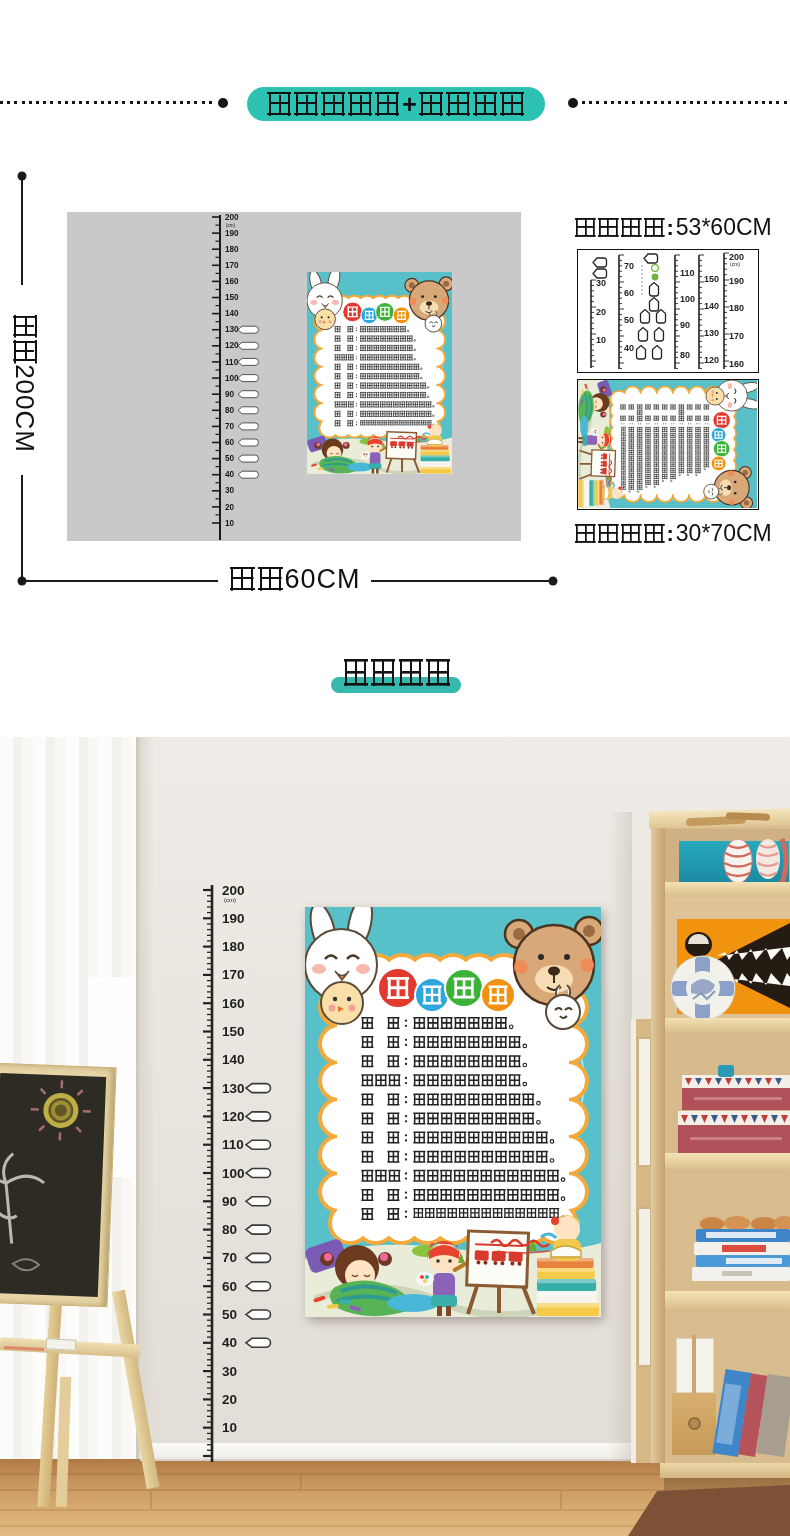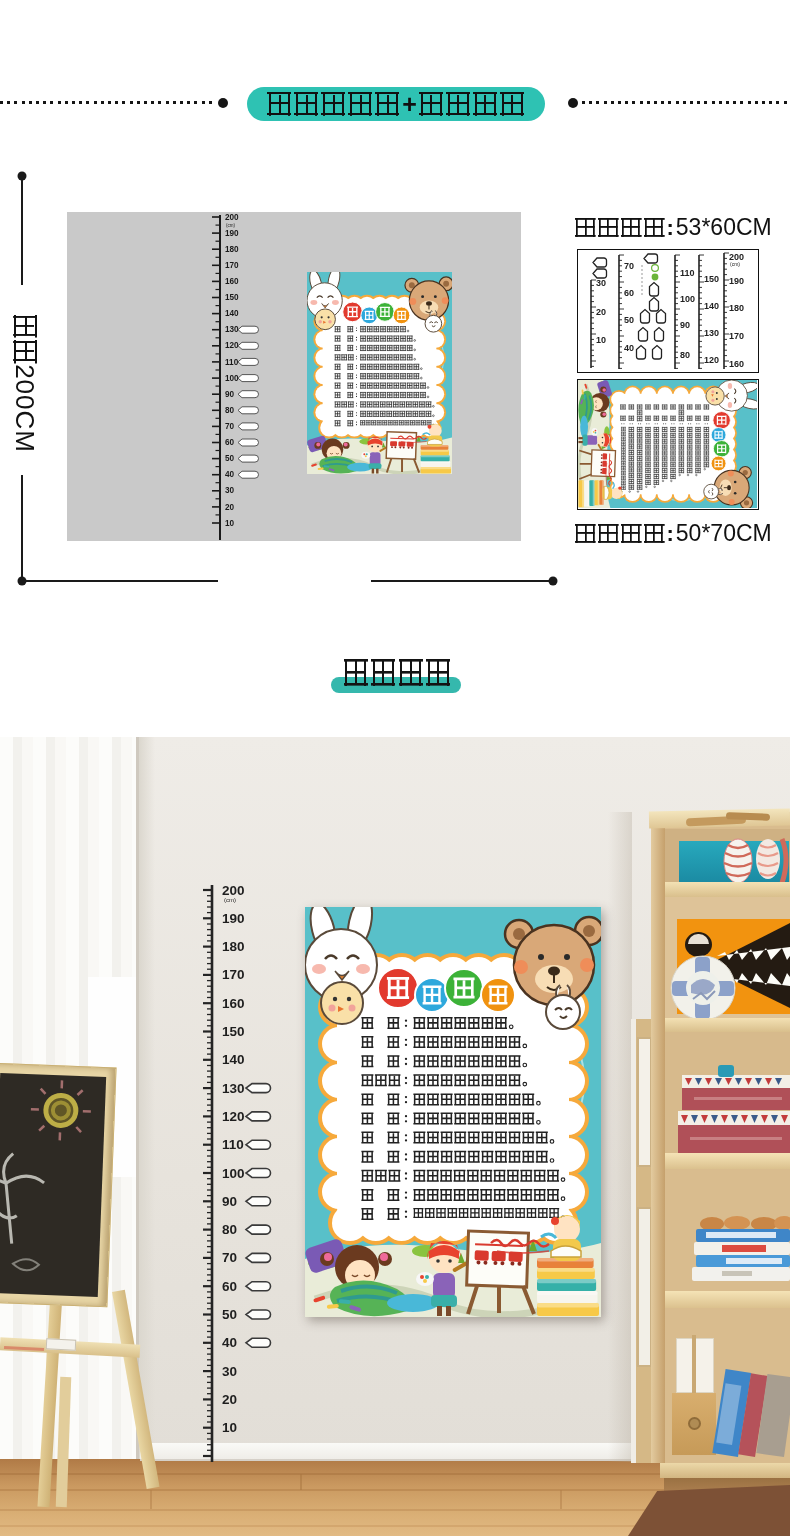--- a/index.html
+++ b/index.html
@@ -375,20 +375,25 @@
       <circle cx="22" cy="421" r="4.5" fill="#1a1a1a"></circle>
       <path d="M22 421 H218" stroke="#1a1a1a" stroke-width="2"></path>
       <path d="M371 421 H553" stroke="#1a1a1a" stroke-width="2"></path>
       <circle cx="553" cy="421" r="4.5" fill="#1a1a1a"></circle>
     </svg>
     <div class="abs" style="left:-45px;top:368px;width:140px;height:30px;transform:rotate(90deg);display:flex;align-items:center;justify-content:center;font-size:26px;color:#111">
       <i class="hz"></i>
       <i class="hz"></i>
       <span style="letter-spacing:1px">200CM</span>
     </div>
+    <div class="abs" style="left:218px;top:563px;width:153px;height:32px;display:flex;align-items:center;justify-content:center;font-size:27px;color:#111">
+      <i class="hz"></i>
+      <i class="hz"></i>
+      <span style="letter-spacing:1px">60CM</span>
+    </div>
     <div class="abs" style="left:67px;top:212px;width:454px;height:329px;background:#c9c9c9"></div>
     <svg class="abs" style="left:200px;top:210px" width="70" height="335" viewBox="0 0 70 335">
       <path d="M20 5 V330" stroke="#1a1a1a" stroke-width="2"></path>
       <path d="M12 7.0 H20" stroke="#1a1a1a" stroke-width="1.6"></path>
       <text x="25" y="9.6" font-size="8.2" font-weight="bold" fill="#1a1a1a">200</text>
       <path d="M15.5 15.1 H20" stroke="#1a1a1a" stroke-width="1.2"></path>
       <path d="M12 23.1 H20" stroke="#1a1a1a" stroke-width="1.6"></path>
       <text x="25" y="25.7" font-size="8.2" font-weight="bold" fill="#1a1a1a">190</text>
       <path d="M15.5 31.2 H20" stroke="#1a1a1a" stroke-width="1.2"></path>
       <path d="M12 39.2 H20" stroke="#1a1a1a" stroke-width="1.6"></path>
@@ -640,21 +645,21 @@
         <g transform="translate(410,0) rotate(90)">
           <use href="#poster"></use>
         </g>
       </svg></div>
     <div class="abs" style="left:574px;top:520px;width:200px;height:27px;font-size:22px;color:#111;display:flex;align-items:center">
       <i class="hz"></i>
       <i class="hz"></i>
       <i class="hz"></i>
       <i class="hz"></i>
       <span style="font-weight:bold;margin:0 2px 0 1px">:</span>
-      <span style="font-size:23px"> 50*70CM</span>
+      <span style="font-size:23px"> 30*70CM</span>
     </div>
     <div class="abs" style="left:331px;top:677px;width:130px;height:16px;border-radius:8px;background:#35b8ad"></div>
     <div class="abs" style="left:342px;top:657px;width:110px;height:34px;display:flex;justify-content:space-between;font-size:31px;color:#131313">
       <i class="hz"></i>
       <i class="hz"></i>
       <i class="hz"></i>
       <i class="hz"></i>
     </div>
     <div class="abs" style="left:0;top:737px;width:790px;height:799px;overflow:hidden;background:linear-gradient(180deg,#efece7,#e7e3dc 55%,#e2ded7 90%)">
       <div class="abs" style="left:0;top:0;width:140px;height:733px;background:repeating-linear-gradient(90deg,#fcfcfa 0 13px,#f2f1ed 13px 22px,#f9f8f5 22px 33px);"></div>

